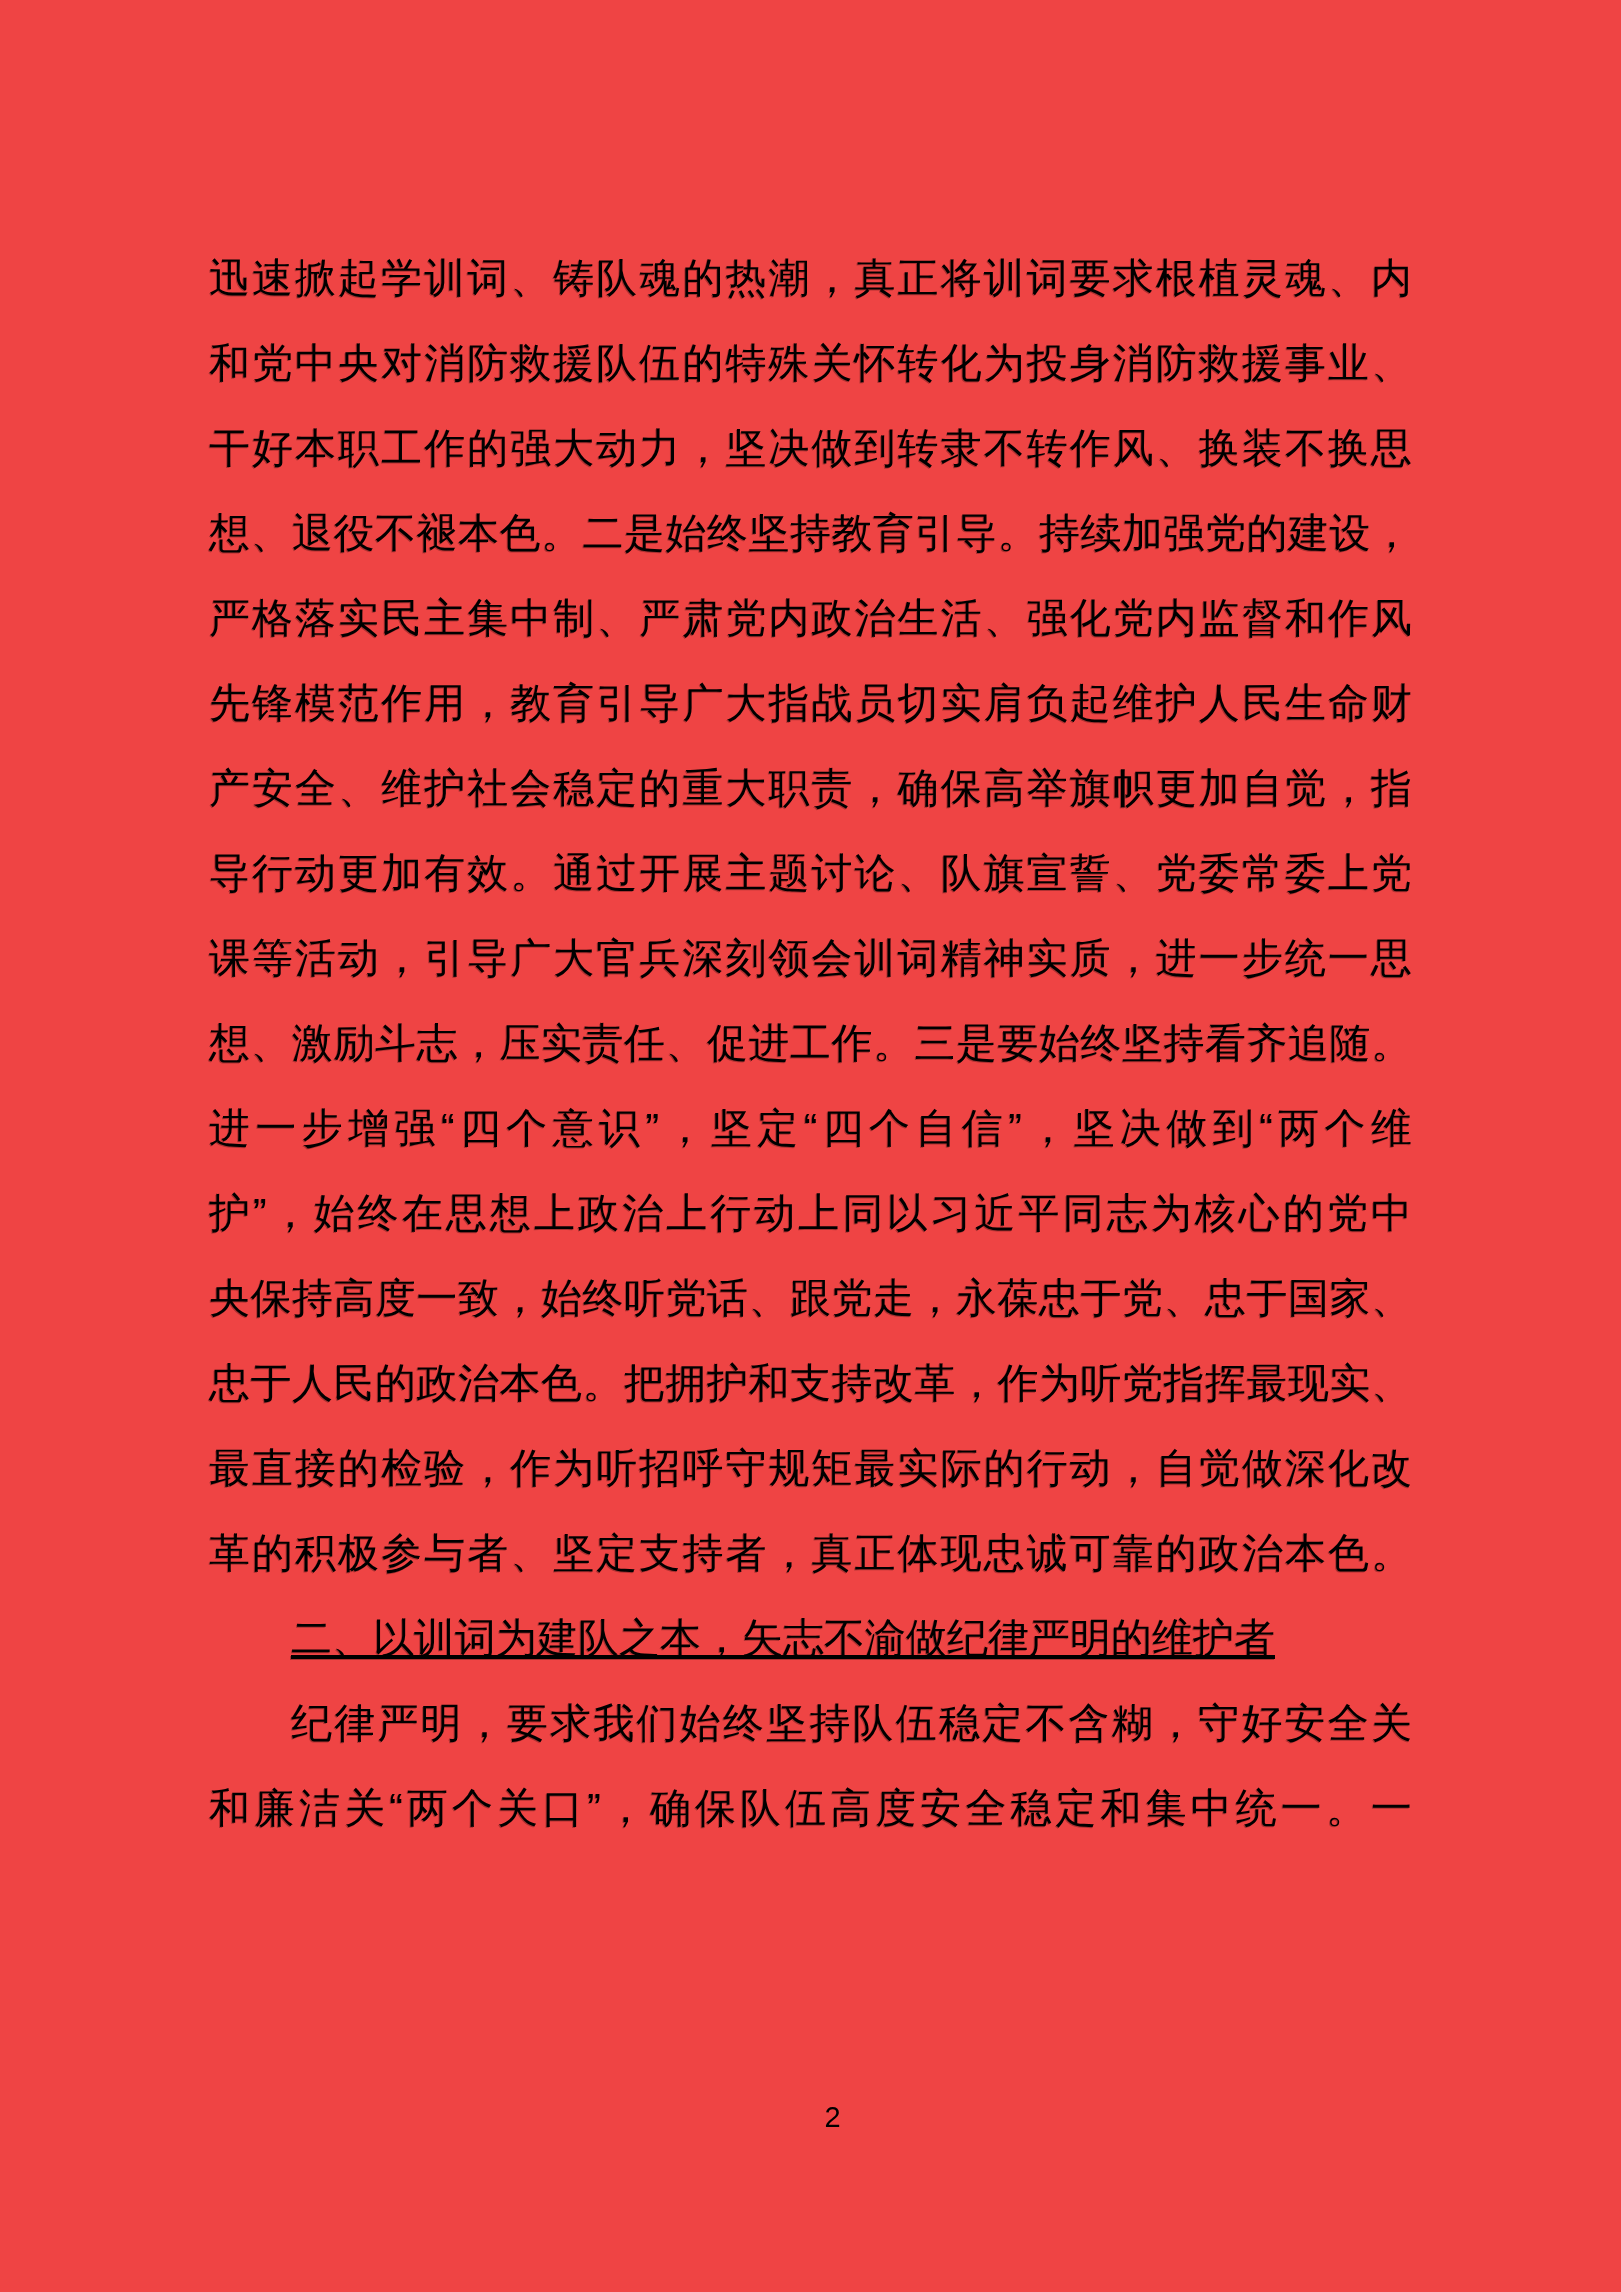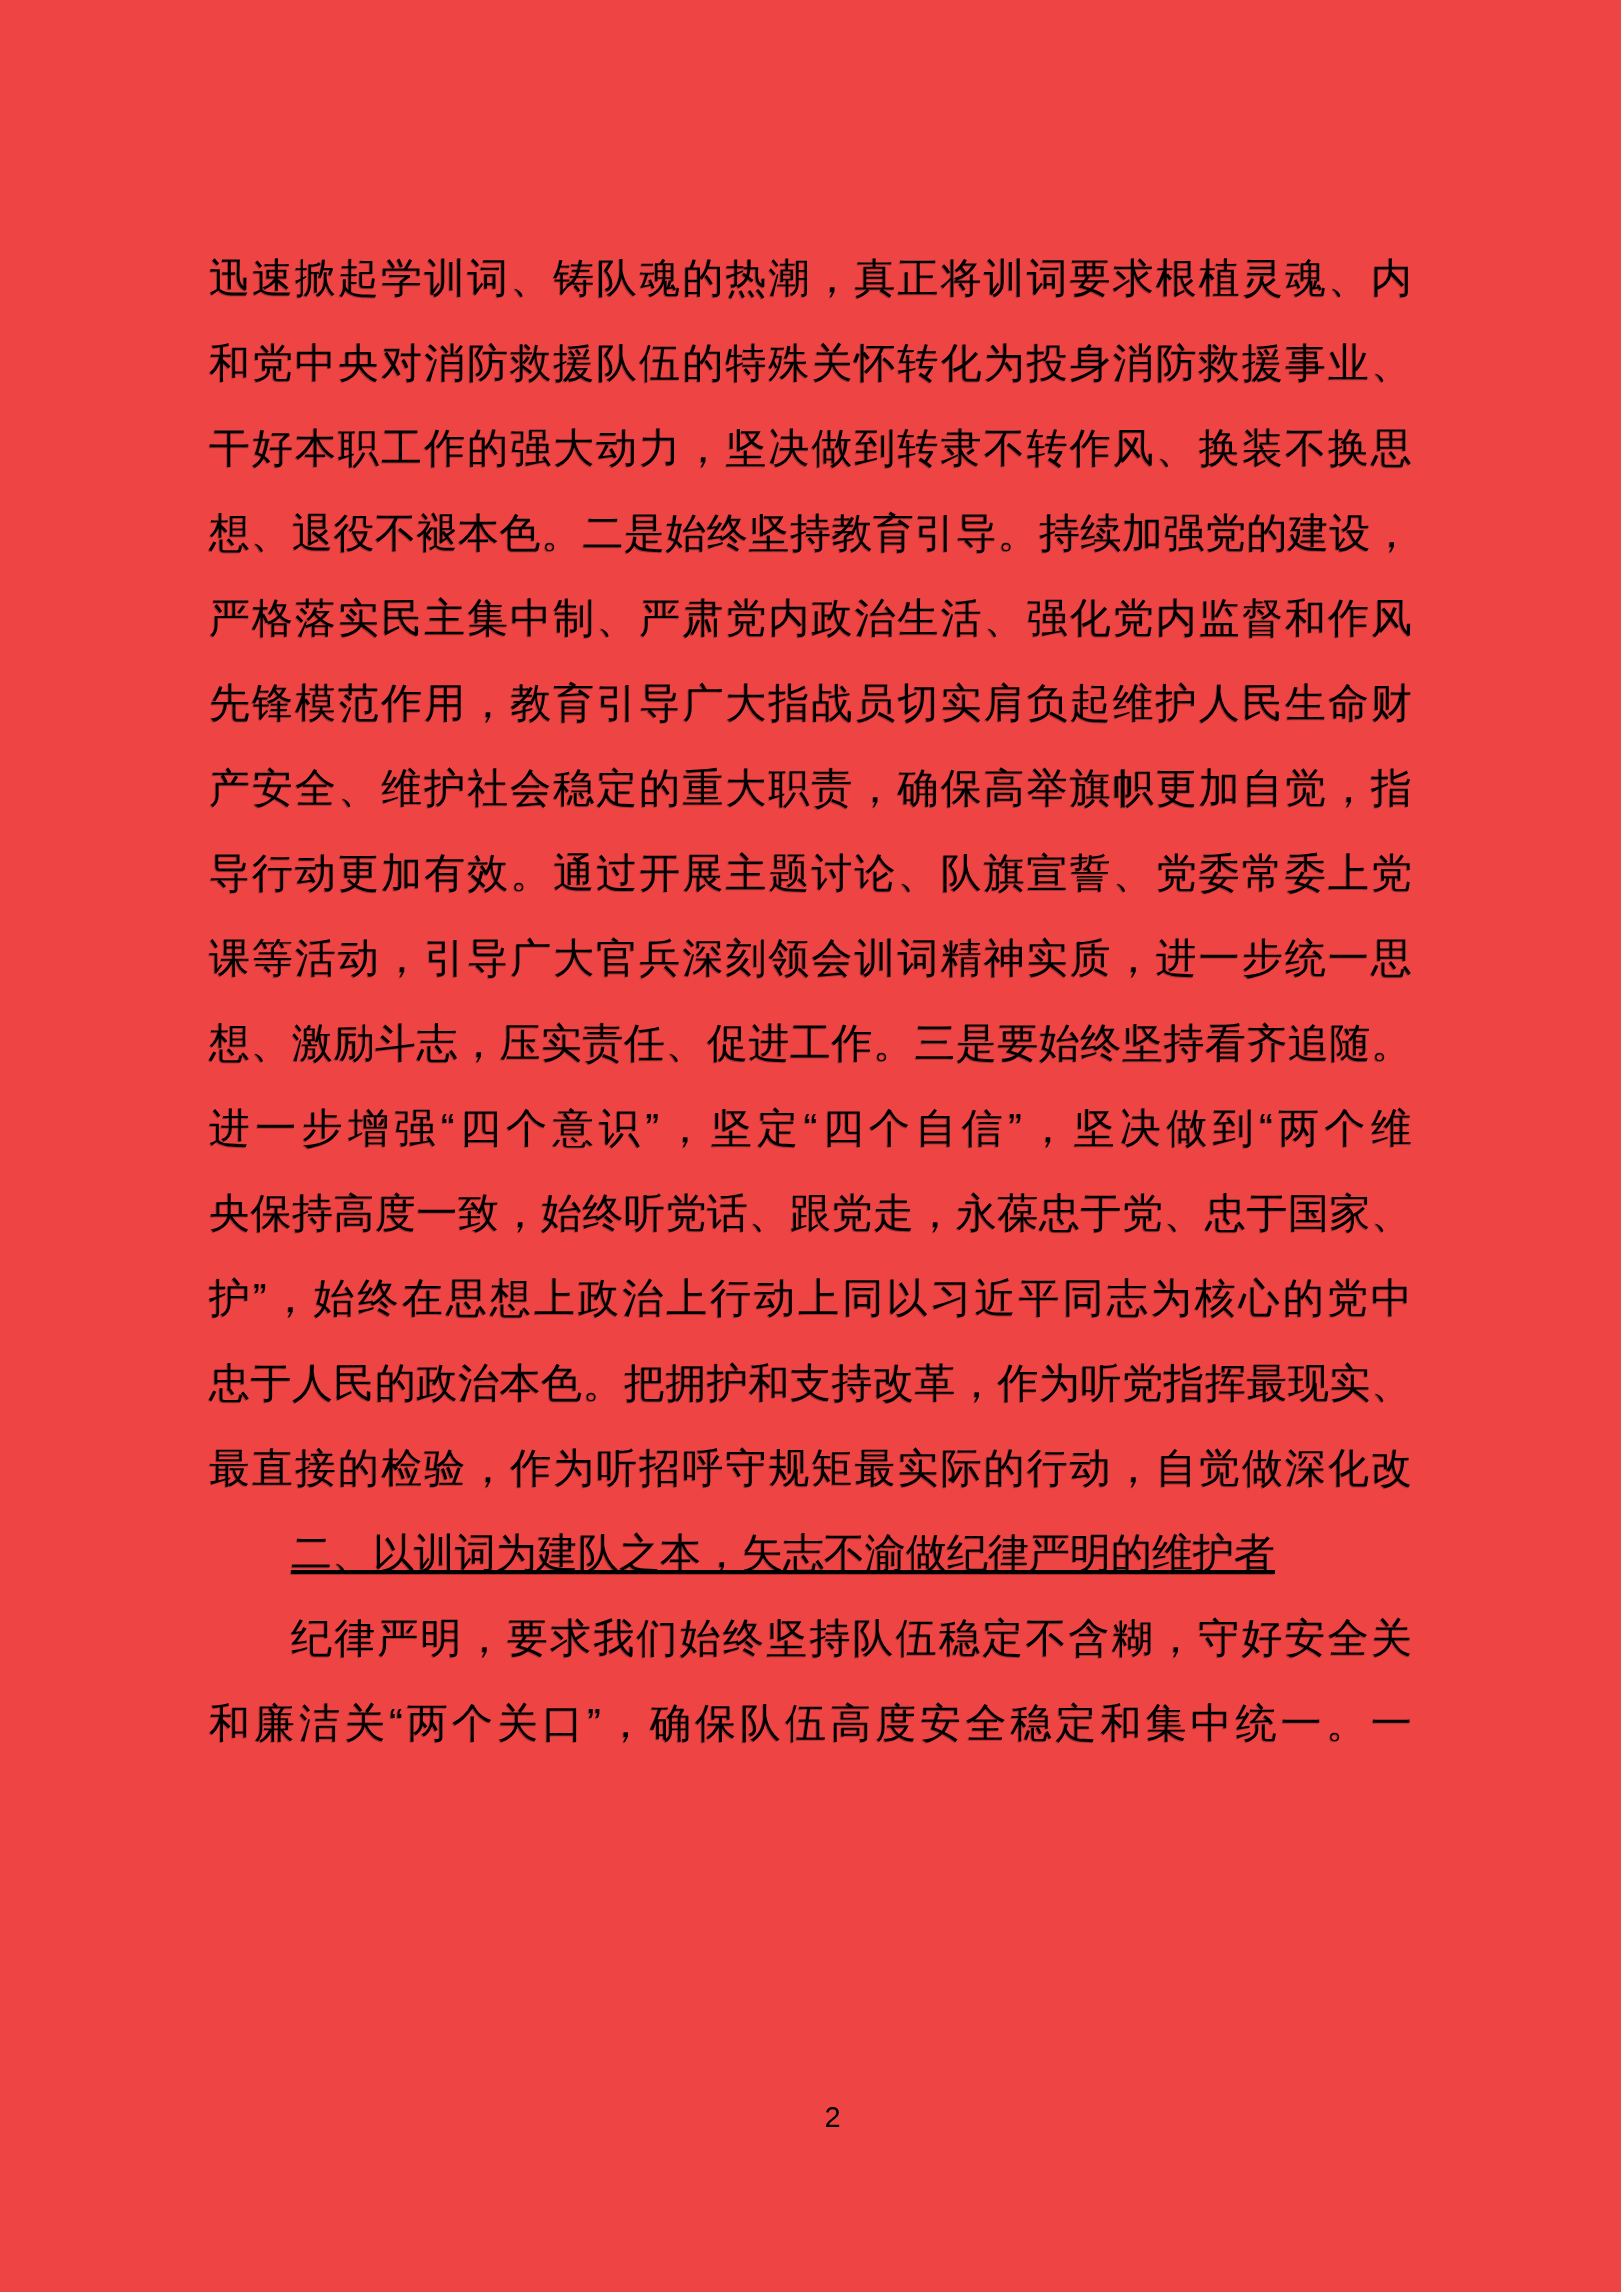--- a/index.html
+++ b/index.html
@@ -62,23 +62,24 @@
     <div class="line">和党中央对消防救援队伍的特殊关怀转化为投身消防救援事业、</div>
     <div class="line">干好本职工作的强大动力，坚决做到转隶不转作风、换装不换思</div>
     <div class="line">想、退役不褪本色。二是始终坚持教育引导。持续加强党的建设，</div>
     <div class="line">严格落实民主集中制、严肃党内政治生活、强化党内监督和作风</div>
     <div class="line">先锋模范作用，教育引导广大指战员切实肩负起维护人民生命财</div>
     <div class="line">产安全、维护社会稳定的重大职责，确保高举旗帜更加自觉，指</div>
     <div class="line">导行动更加有效。通过开展主题讨论、队旗宣誓、党委常委上党</div>
     <div class="line">课等活动，引导广大官兵深刻领会训词精神实质，进一步统一思</div>
     <div class="line">想、激励斗志，压实责任、促进工作。三是要始终坚持看齐追随。</div>
     <div class="line">进一步增强“四个意识”，坚定“四个自信”，坚决做到“两个维</div>
+    <div class="line">护”，始终在思想上政治上行动上同以习近平同志为核心的党中</div>
     <div class="line">央保持高度一致，始终听党话、跟党走，永葆忠于党、忠于国家、</div>
-    <div class="line">护”，始终在思想上政治上行动上同以习近平同志为核心的党中</div>
     <div class="line">忠于人民的政治本色。把拥护和支持改革，作为听党指挥最现实、</div>
     <div class="line">最直接的检验，作为听招呼守规矩最实际的行动，自觉做深化改</div>
+    <div class="line">革的积极参与者、坚定支持者，真正体现忠诚可靠的政治本色。</div>
     <div class="line indent noju">二、以训词为建队之本，矢志不渝做纪律严明的维护者</div>
     <div class="line indent">纪律严明，要求我们始终坚持队伍稳定不含糊，守好安全关</div>
     <div class="line">和廉洁关“两个关口”，确保队伍高度安全稳定和集中统一。一</div>
   </div>
   <div class="page-number">2</div>
 </div>
 
 
 </body></html>

